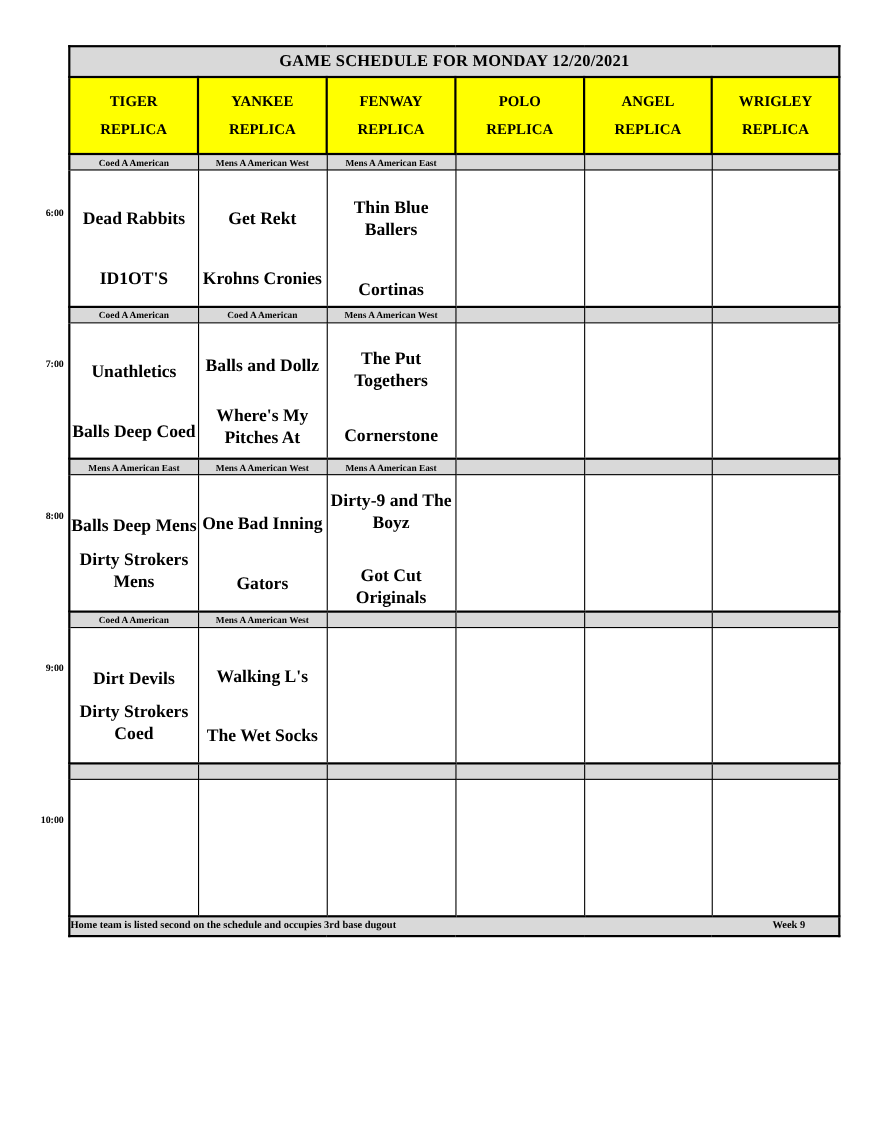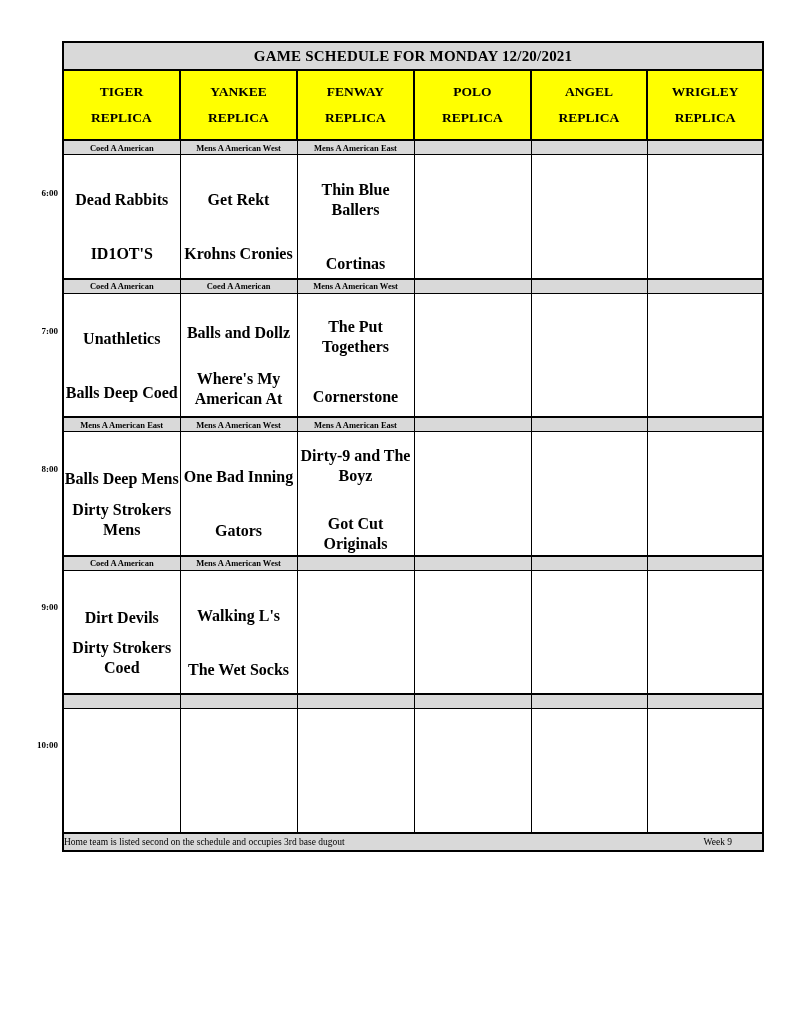--- a/index.html
+++ b/index.html
@@ -100,21 +100,21 @@
     position: absolute;
     right: 0;
     font-size: 9px;
     font-weight: bold;
   }
   
   .footer-cell {
     background: #d9d9d9;
     height: 16px;
     font-size: 9.5px;
-    font-weight: normal;
+    font-weight: bold;
     padding: 0 6px;
     border: 2px solid #000000 !important;
   }
   .footer-inner {
     display: flex;
     justify-content: space-between;
     align-items: center;
   }
   .footer-week { padding-right: 30px; }
   .row-bottom-thick td { border-bottom: 2px solid #000000 !important; }
@@ -220,21 +220,21 @@
           <td class="div-cell"></td>
           <td class="div-cell col-thick-right"></td>
         </tr>
         <tr class="row-bottom-thick">
           <td class="game-cell col-thick-left">
             <span class="away">Unathletics</span>
             <span class="home">Balls Deep Coed</span>
           </td>
           <td class="game-cell two-line">
             <span class="away" style="margin-top:22px;">Balls and Dollz</span>
-            <span class="home" style="margin-top:26px;">Where's My American At</span>
+            <span class="home" style="margin-top:26px;">Where's My Pitches At</span>
           </td>
           <td class="game-cell two-line">
             <span class="away" style="margin-top:14px;">The Put Togethers</span>
             <span class="home" style="margin-top:30px;">Cornerstone</span>
           </td>
           <td class="game-cell">
             <span class="away"></span>
             <span class="home"></span>
           </td>
           <td class="game-cell">

